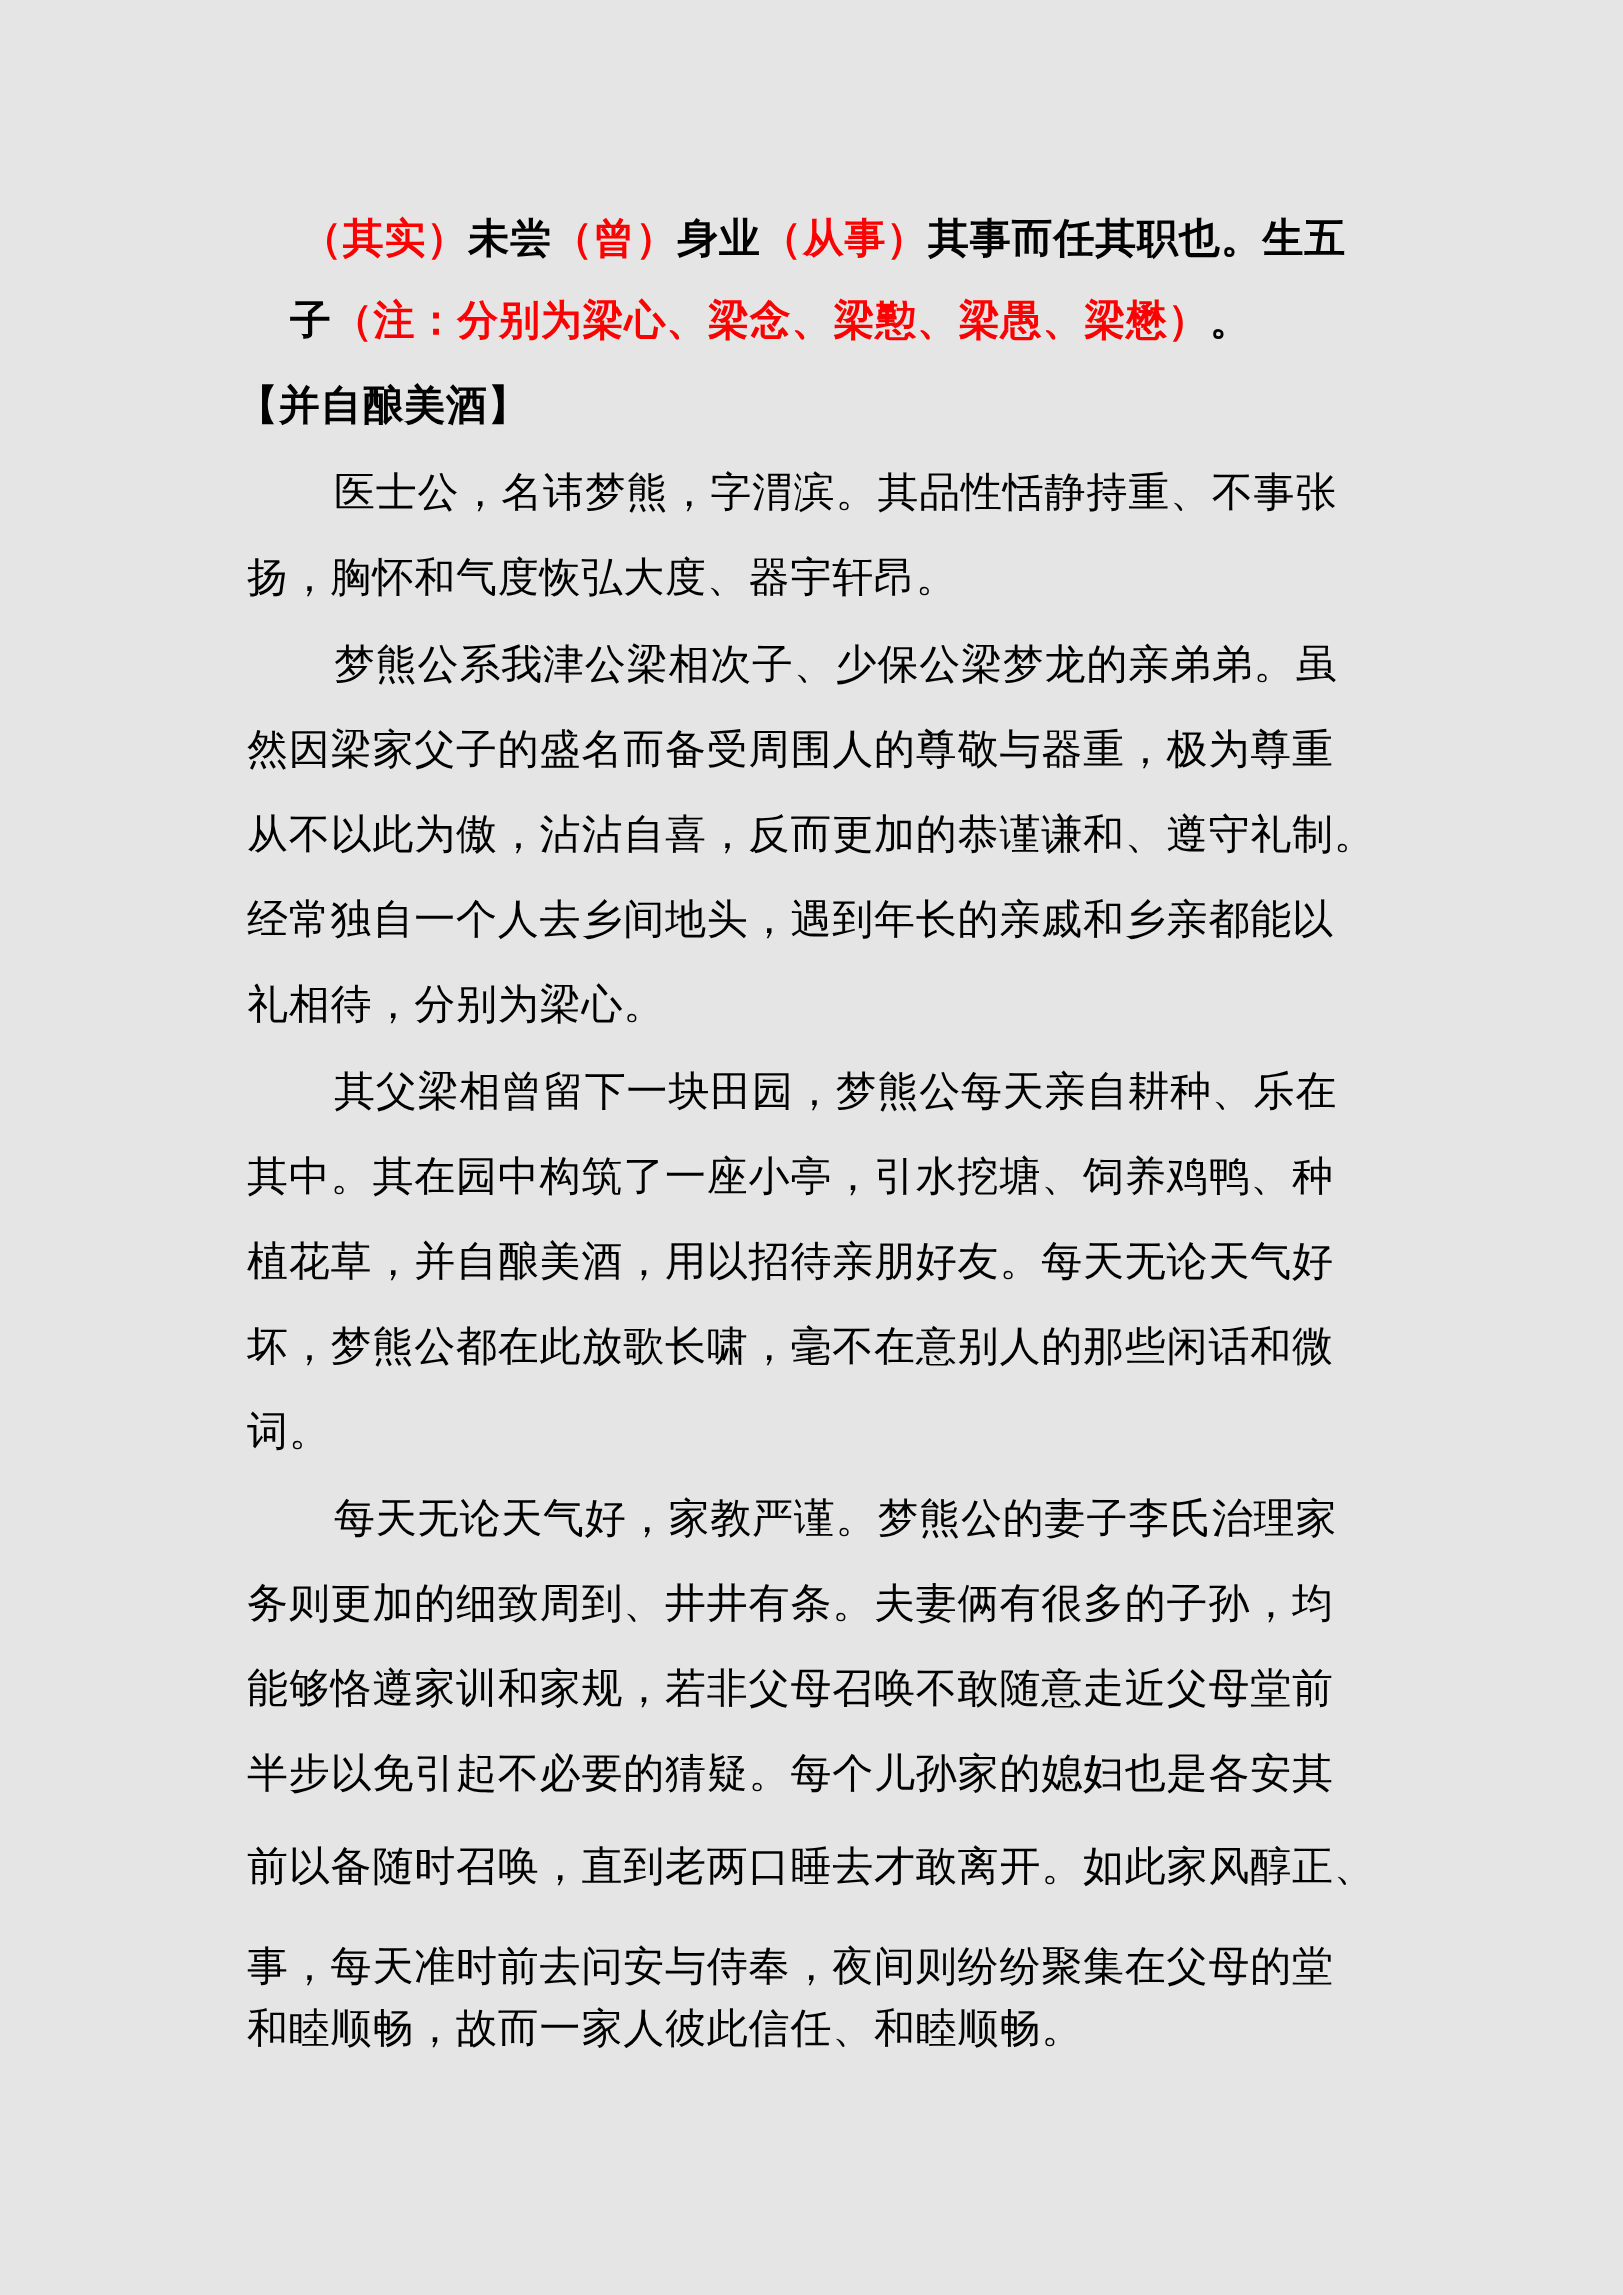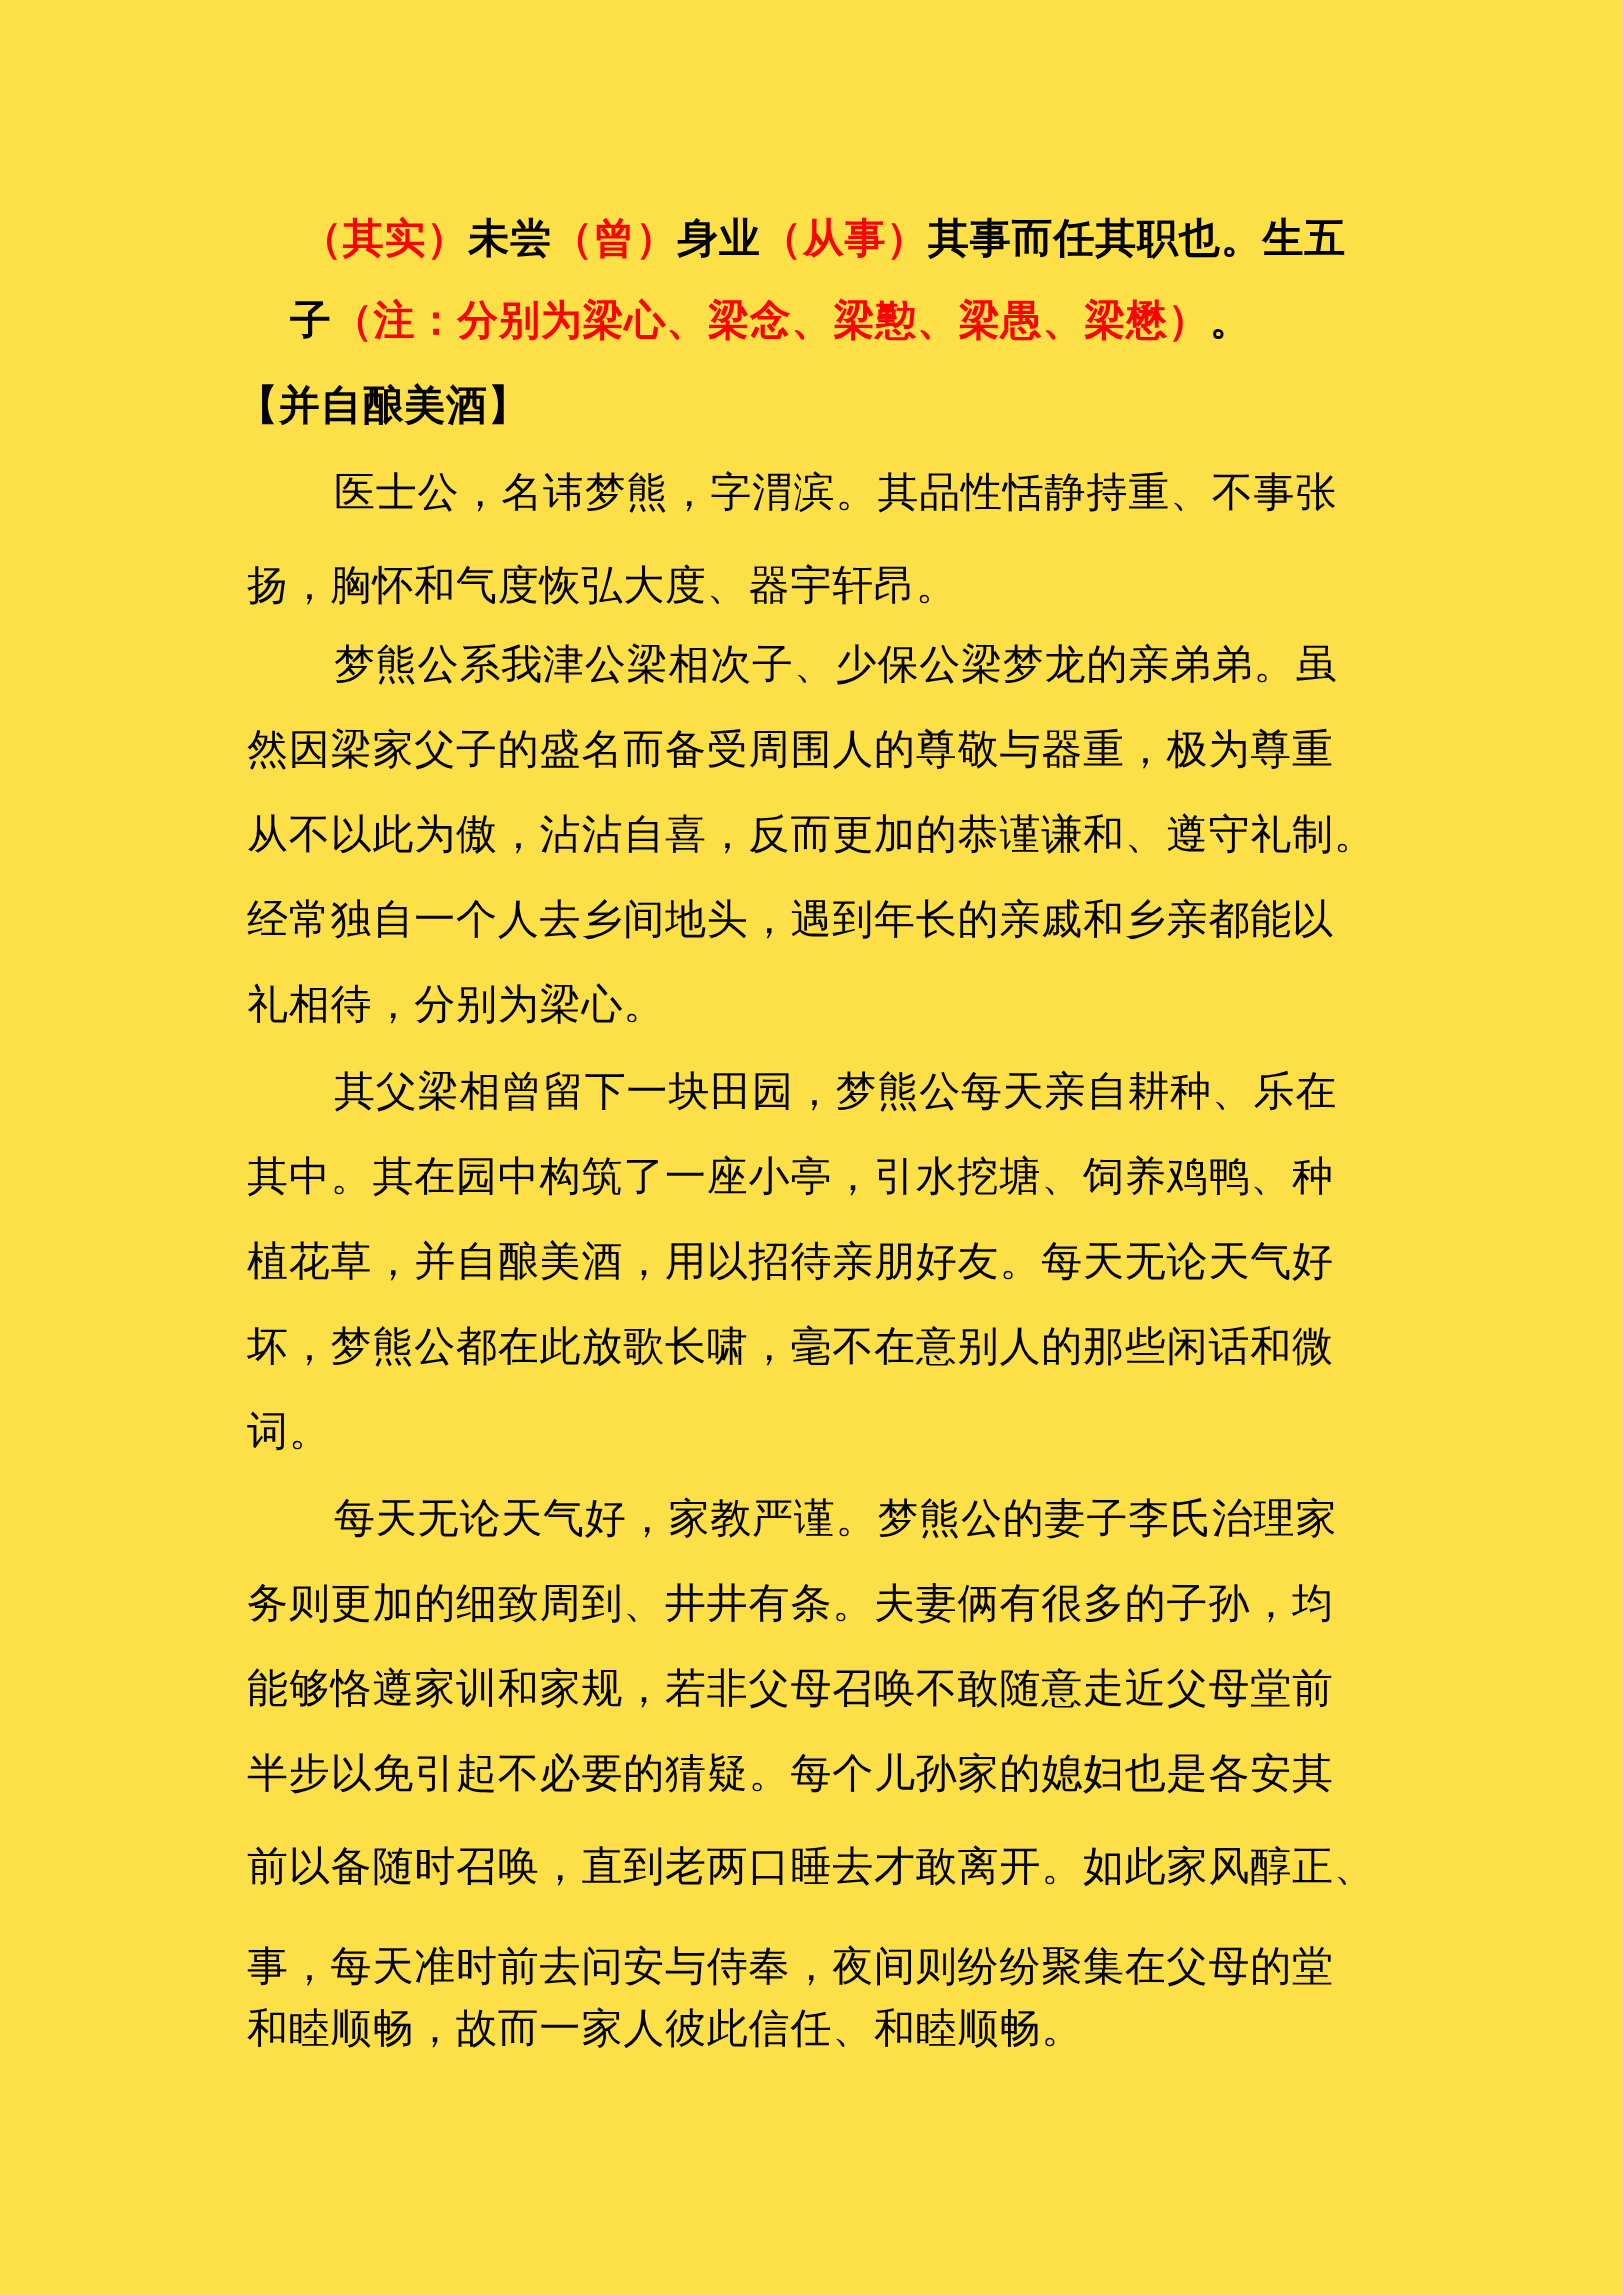--- a/index.html
+++ b/index.html
@@ -1,17 +1,17 @@
 <!DOCTYPE html>
 <html style="font-size:13px"><head>
   <meta charset="utf-8">
   <style>
     html, body { margin: 0; padding: 0; background: #ffffff; }
     body { width: 1623px; height: 2295px; position: relative; overflow: hidden; }
-    .page { position: absolute; left: 0; top: 0; width: 1623px; height: 2295px; background: #fde047; }
+    .page { position: absolute; left: 0; top: 0; width: 1623px; height: 2295px; background: #e5e5e5; }
     .line {
       position: absolute;
       font-family: "DejaVu Serif", "Liberation Serif", serif;
       font-size: 41px;
       line-height: 49px;
       color: #000000;
       white-space: nowrap;
       letter-spacing: 0.8px;
     }
     .bold { font-weight: bold; }
@@ -27,21 +27,21 @@
     <span class="red">（其实）</span><span>未尝</span><span class="red">（曾）</span><span>身业</span><span class="red">（从事）</span><span>其事而任其职也。生五</span>
   </div>
 
   <div class="line bold" style="left:290px; top:296px;">
     <span>子</span><span class="red">（注：分别为梁心、梁念、梁懃、梁愚、梁懋）</span><span>。</span>
   </div>
 
   <div class="line bold" style="left:237px; top:381px;">【并自酿美酒】</div>
 
   <div class="line body-line" style="left:334px; top:468px;">医士公，名讳梦熊，字渭滨。其品性恬静持重、不事张</div>
-  <div class="line body-line" style="left:247px; top:553px;margin-top:8px;">扬，胸怀和气度恢弘大度、器宇轩昂。</div>
+  <div class="line body-line" style="left:247px; top:553px;">扬，胸怀和气度恢弘大度、器宇轩昂。</div>
 
   <div class="line body-line" style="left:334px; top:640px;">梦熊公系我津公梁相次子、少保公梁梦龙的亲弟弟。虽</div>
   <div class="line body-line" style="left:247px; top:725px;">然因梁家父子的盛名而备受周围人的尊敬与器重，极为尊重</div>
   <div class="line body-line" style="left:247px; top:810px;">从不以此为傲，沾沾自喜，反而更加的恭谨谦和、遵守礼制。</div>
   <div class="line body-line" style="left:247px; top:895px;">经常独自一个人去乡间地头，遇到年长的亲戚和乡亲都能以</div>
   <div class="line body-line" style="left:247px; top:980px;">礼相待，分别为梁心。</div>
 
   <div class="line body-line" style="left:334px; top:1067px;">其父梁相曾留下一块田园，梦熊公每天亲自耕种、乐在</div>
   <div class="line body-line" style="left:247px; top:1152px;">其中。其在园中构筑了一座小亭，引水挖塘、饲养鸡鸭、种</div>
   <div class="line body-line" style="left:247px; top:1237px;">植花草，并自酿美酒，用以招待亲朋好友。每天无论天气好</div>

